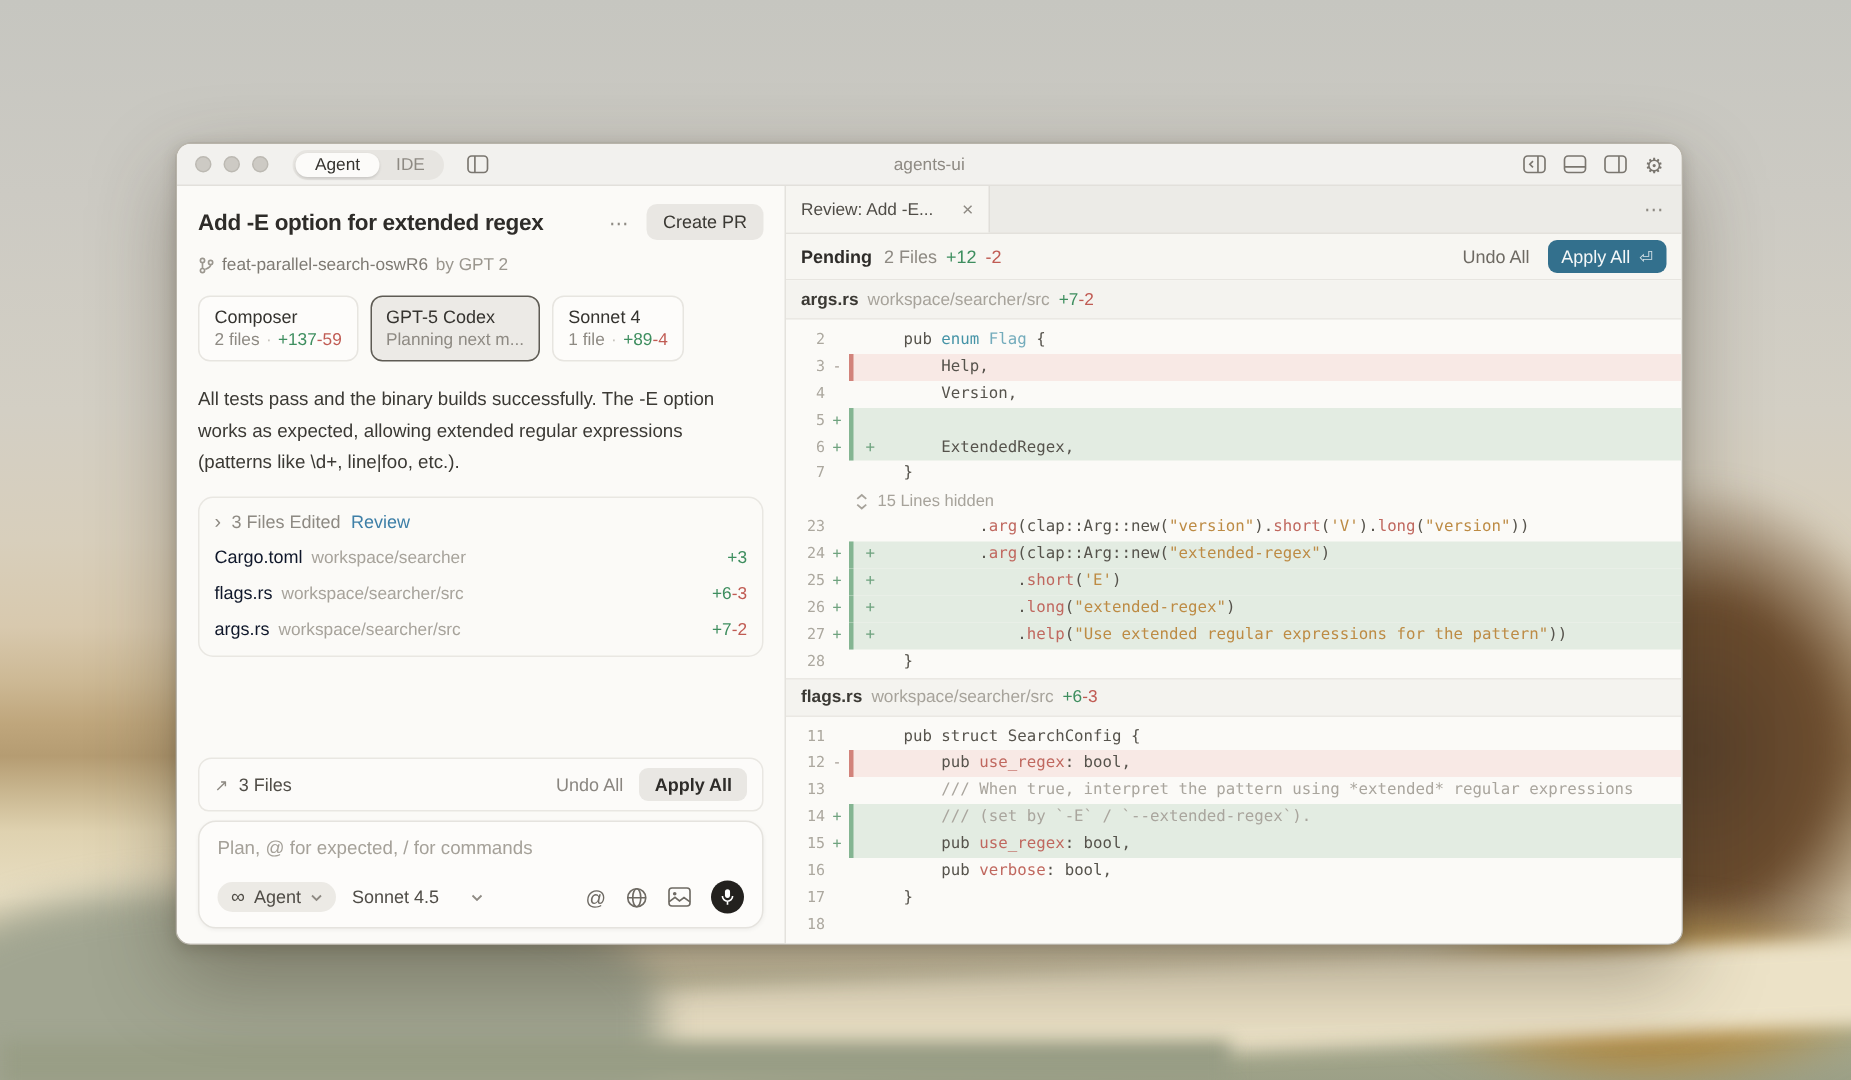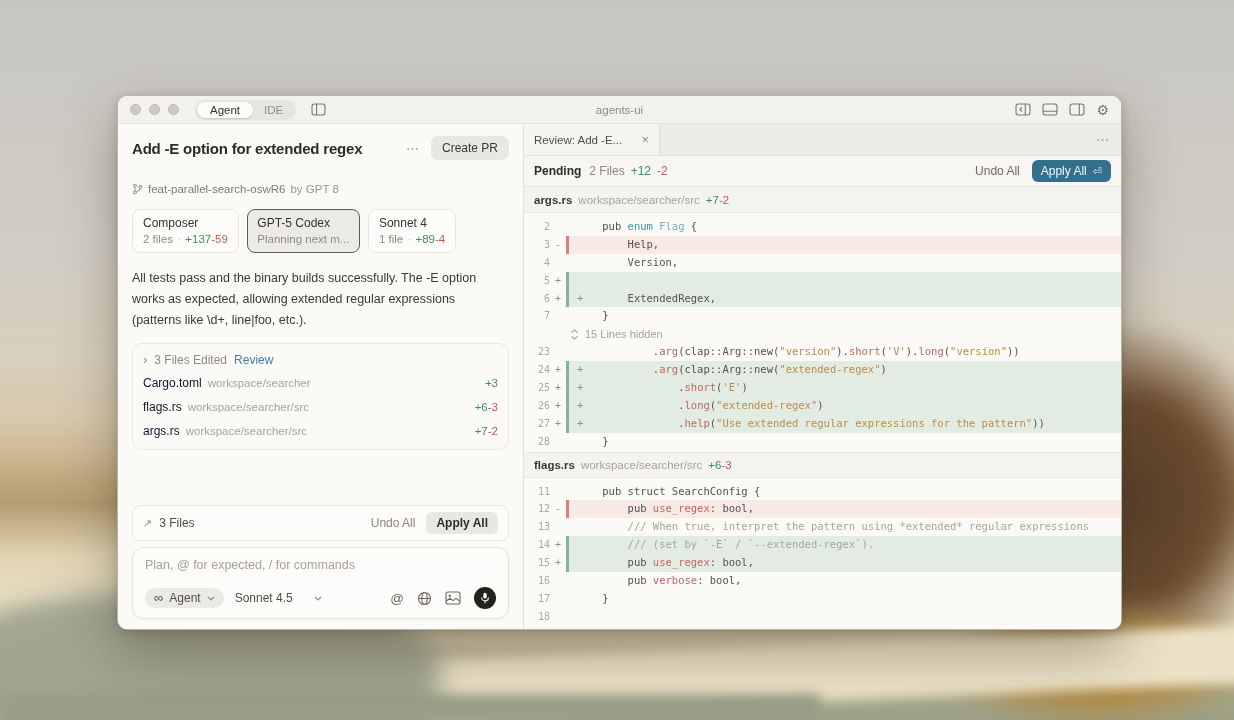--- a/index.html
+++ b/index.html
@@ -38,21 +38,21 @@
 
 .main{display:flex;height:505px}
 .left{width:406px;border-right:1px solid #E4E2DD;background:#FBFAF7;display:flex;flex-direction:column;padding:12px 14px 10px;flex:none}
 .right{flex:1;display:flex;flex-direction:column;background:#FBFAF7;min-width:0}
 
 
 .title-row{display:flex;align-items:center}
 .page-title{font-size:15px;font-weight:700;color:#2E2C29;letter-spacing:-.2px;flex:1}
 .dots{color:#8E8A83;font-size:13px;padding:0 12px}
 .btn-pr{background:#E9E7E3;border-radius:7px;font-size:12px;font-weight:500;color:#3A3833;padding:5px 11px}
-.branch-row{display:flex;align-items:center;gap:5px;margin-top:23px;font-size:11.5px;color:#9B978F}
+.branch-row{display:flex;align-items:center;gap:5px;margin-top:11px;font-size:11.5px;color:#9B978F}
 .branch-name{color:#7E7A73}
 .cards{display:flex;gap:8px;margin-top:14px}
 .card{background:#FDFCFA;border:1px solid #E7E5E0;border-radius:8px;padding:6px 10px 7px}
 .card.sel{background:#ECEAE6;border:1.5px solid #5E5B54;padding:5.5px 9.5px 6.5px}
 .card-name{font-size:12px;font-weight:400;color:#35332F}
 .card-sub{font-size:11.5px;color:#8E8A83;margin-top:3px;white-space:nowrap}
 .g{color:#3E8E5F}.r{color:#C05B53}
 .dot-sep{color:#C5C2BB;padding:0 1px}
 .prompt-box{margin-top:10px;border:1px solid #E7E5E0;border-radius:9px;overflow:hidden;background:#FBFAF7}
 .prompt-line{background:#F4F3EF;padding:6px 10px;font-size:11.5px;color:#4A4742;white-space:nowrap;overflow:hidden;border-bottom:1px solid #EAE8E3}
@@ -182,21 +182,21 @@
       <div class="branch-row">
         <span>
             <svg width="11" height="12" viewBox="0 0 11 12" fill="none" stroke="#9B978F" stroke-width="1.1">
               <circle cx="3" cy="2.6" r="1.4"></circle>
               <circle cx="3" cy="9.4" r="1.4"></circle>
               <circle cx="8.4" cy="4" r="1.4"></circle>
               <path d="M3 4v4M8.4 5.5c0 1.9-2.1 2.4-3.6 3"></path>
             </svg>
           </span>
         <span class="branch-name">feat-parallel-search-oswR6</span>
-        <span>by GPT 8</span>
+        <span>by GPT 2</span>
       </div>
 
       <div class="cards" id="cards">
           <div class="card">
             <div class="card-name">Composer</div>
             <div class="card-sub">2 files <span class="dot-sep">·</span> <span class="g">+137</span><span class="r">-59</span></div>
           </div>
           <div class="card sel">
             <div class="card-name">GPT-5 Codex</div>
             <div class="card-sub">Planning next m...</div>

